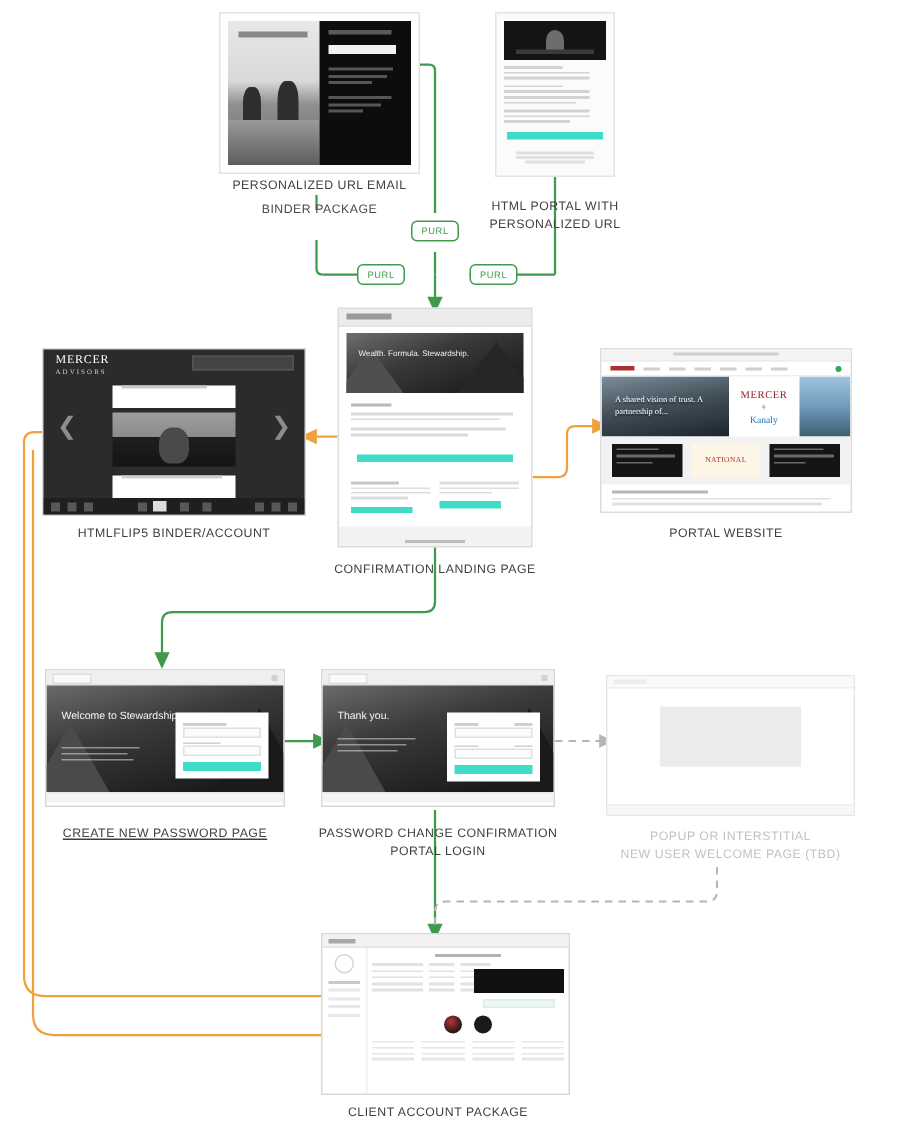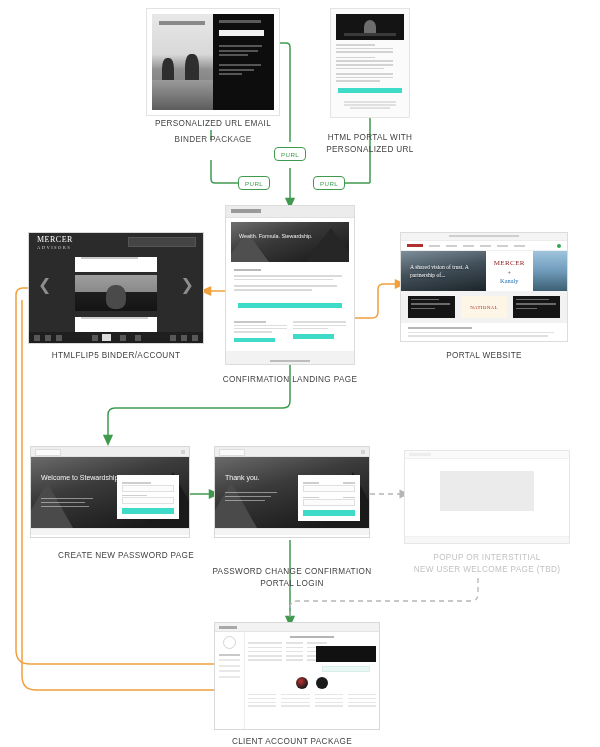--- a/index.html
+++ b/index.html
@@ -448,21 +448,21 @@
         <div class="fl" style="width:56%"></div>
         <div class="fi"></div>
         <div class="fl" style="width:48%"></div>
         <div class="fi"></div>
         <div class="fb"></div>
       </div>
     </div>
     <div class="brw-foot"></div>
   </div>
 </div>
-<div class="caption" style="left:40px;top:550px;width:172px;">CREATE NEW PASSWORD PAGE</div>
+<div class="caption" style="left:24px;top:550px;width:172px;text-decoration:underline;">CREATE NEW PASSWORD PAGE</div>
 
 <div class="node" style="left:214px;top:446px;">
   <div class="thumb brw" style="width:156px;height:92px;">
     <div class="brw-bar">
         <div class="tab"></div>
         <div class="dots"></div>
       </div>
     <div class="page-hero" style="height:71px;">
       <div class="rk rk1"></div>
         <div class="rk rk2"></div>
@@ -482,21 +482,21 @@
             <div class="fl"></div>
             <div class="fl" style="width:24%"></div>
           </div>
         <div class="fi"></div>
         <div class="fb"></div>
       </div>
     </div>
     <div class="brw-foot"></div>
   </div>
 </div>
-<div class="caption" style="left:206px;top:566px;width:172px;">PASSWORD CHANGE CONFIRMATION
+<div class="caption" style="left:206px;top:550px;width:172px;">PASSWORD CHANGE CONFIRMATION
 PORTAL LOGIN</div>
 
 <div class="node" style="left:404px;top:450px;">
   <div class="thumb tbd">
     <div class="bar">
         <div class="t"></div>
       </div>
     <div class="box"></div>
     <div class="foot"></div>
   </div>

